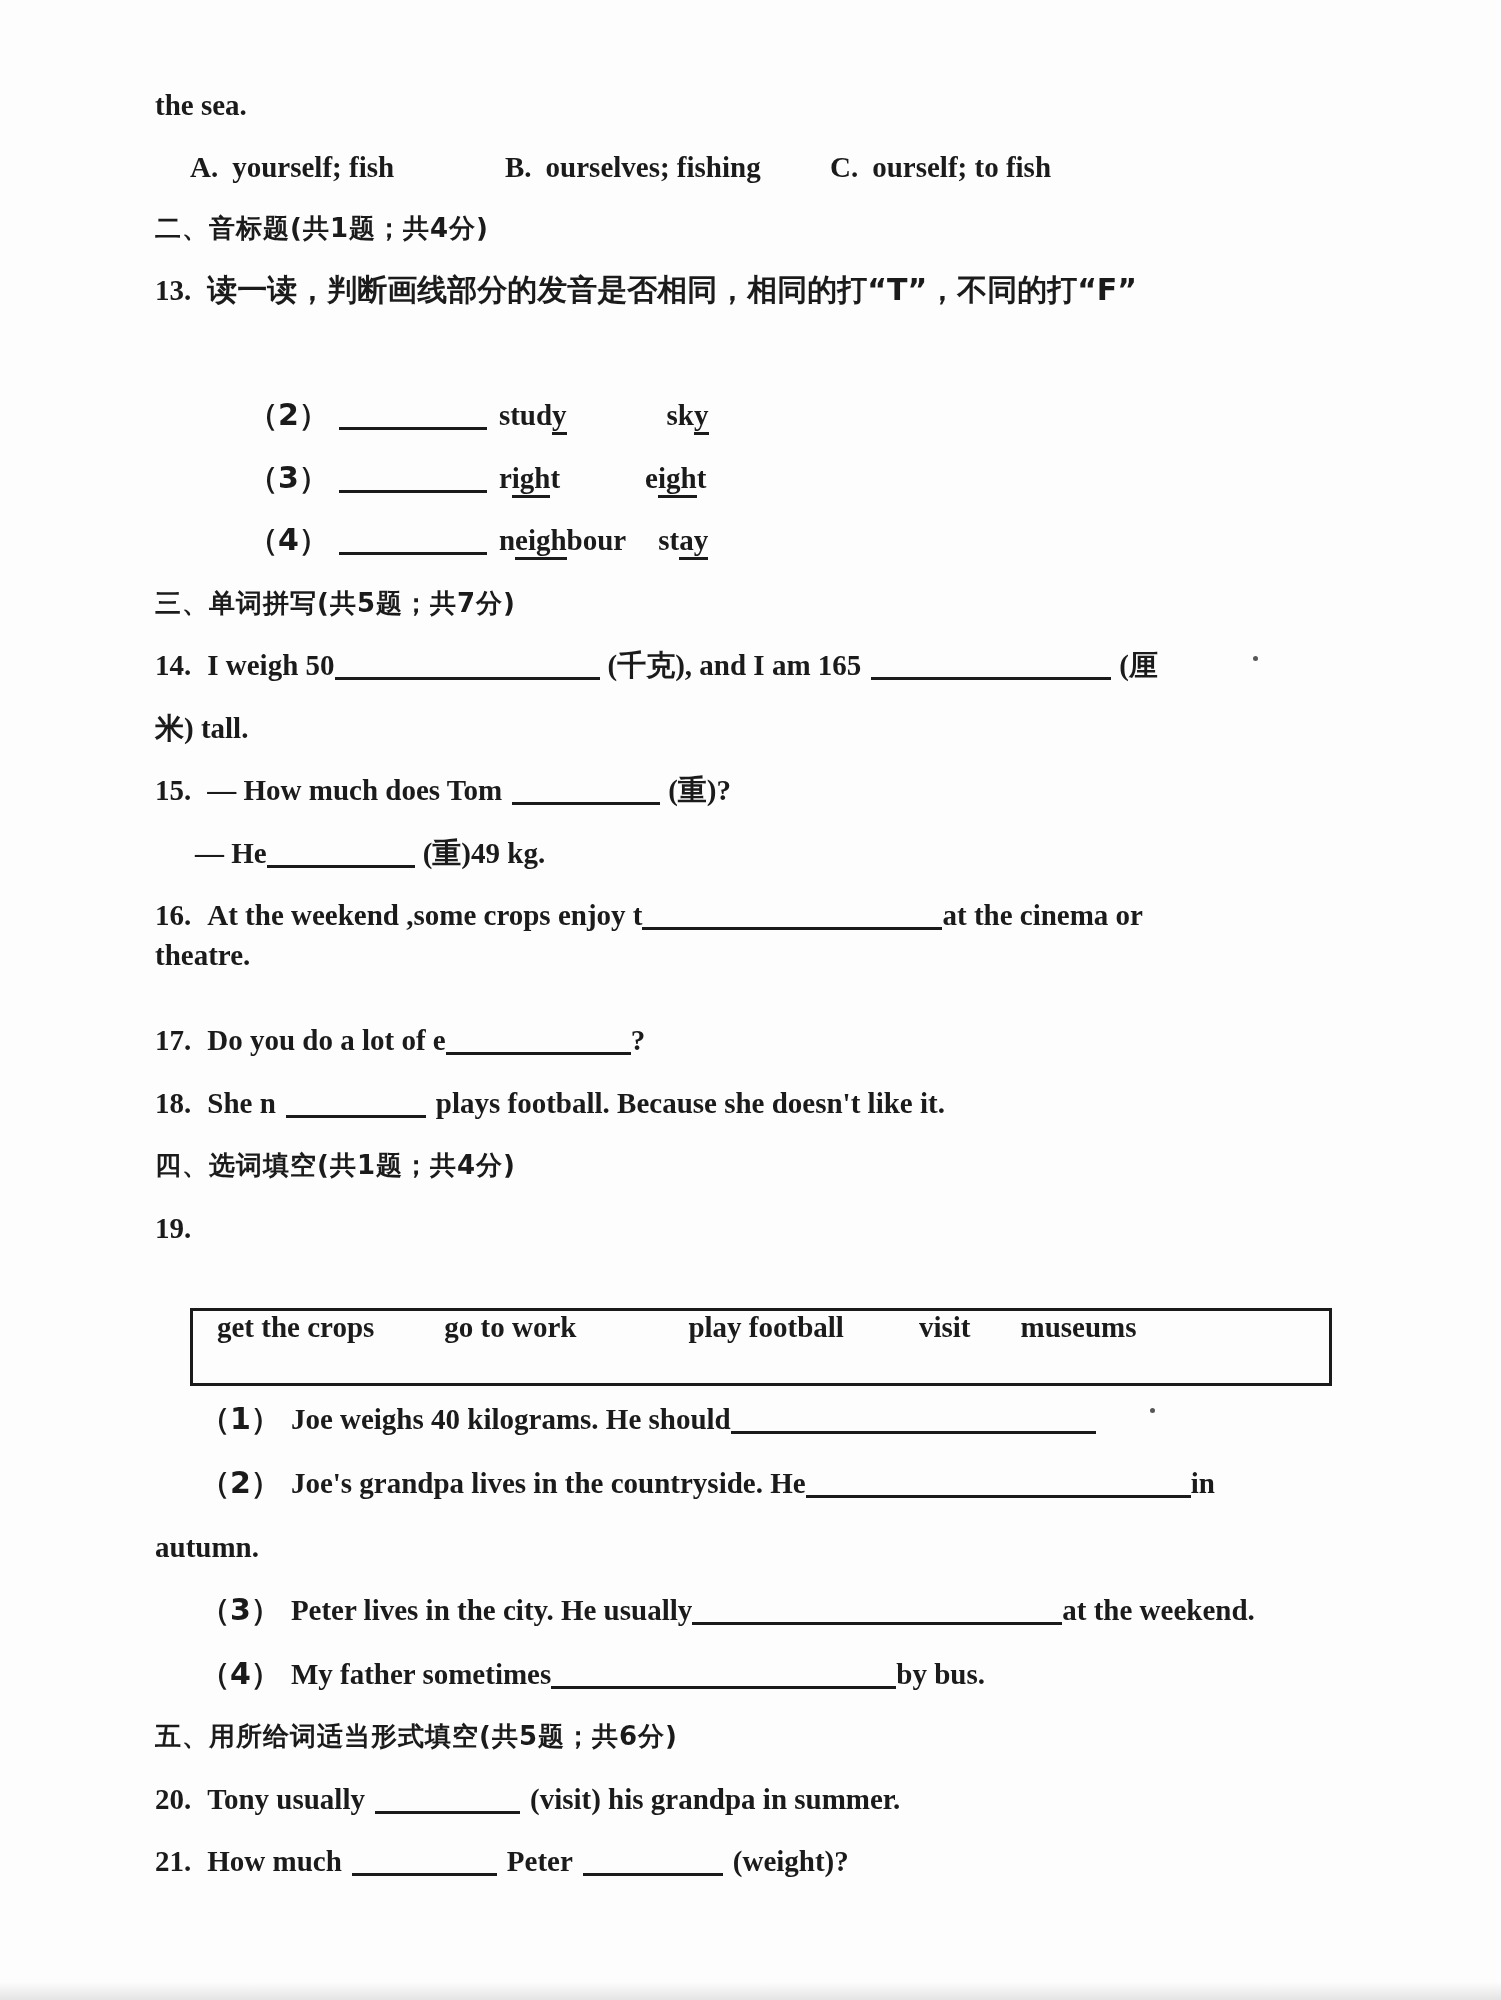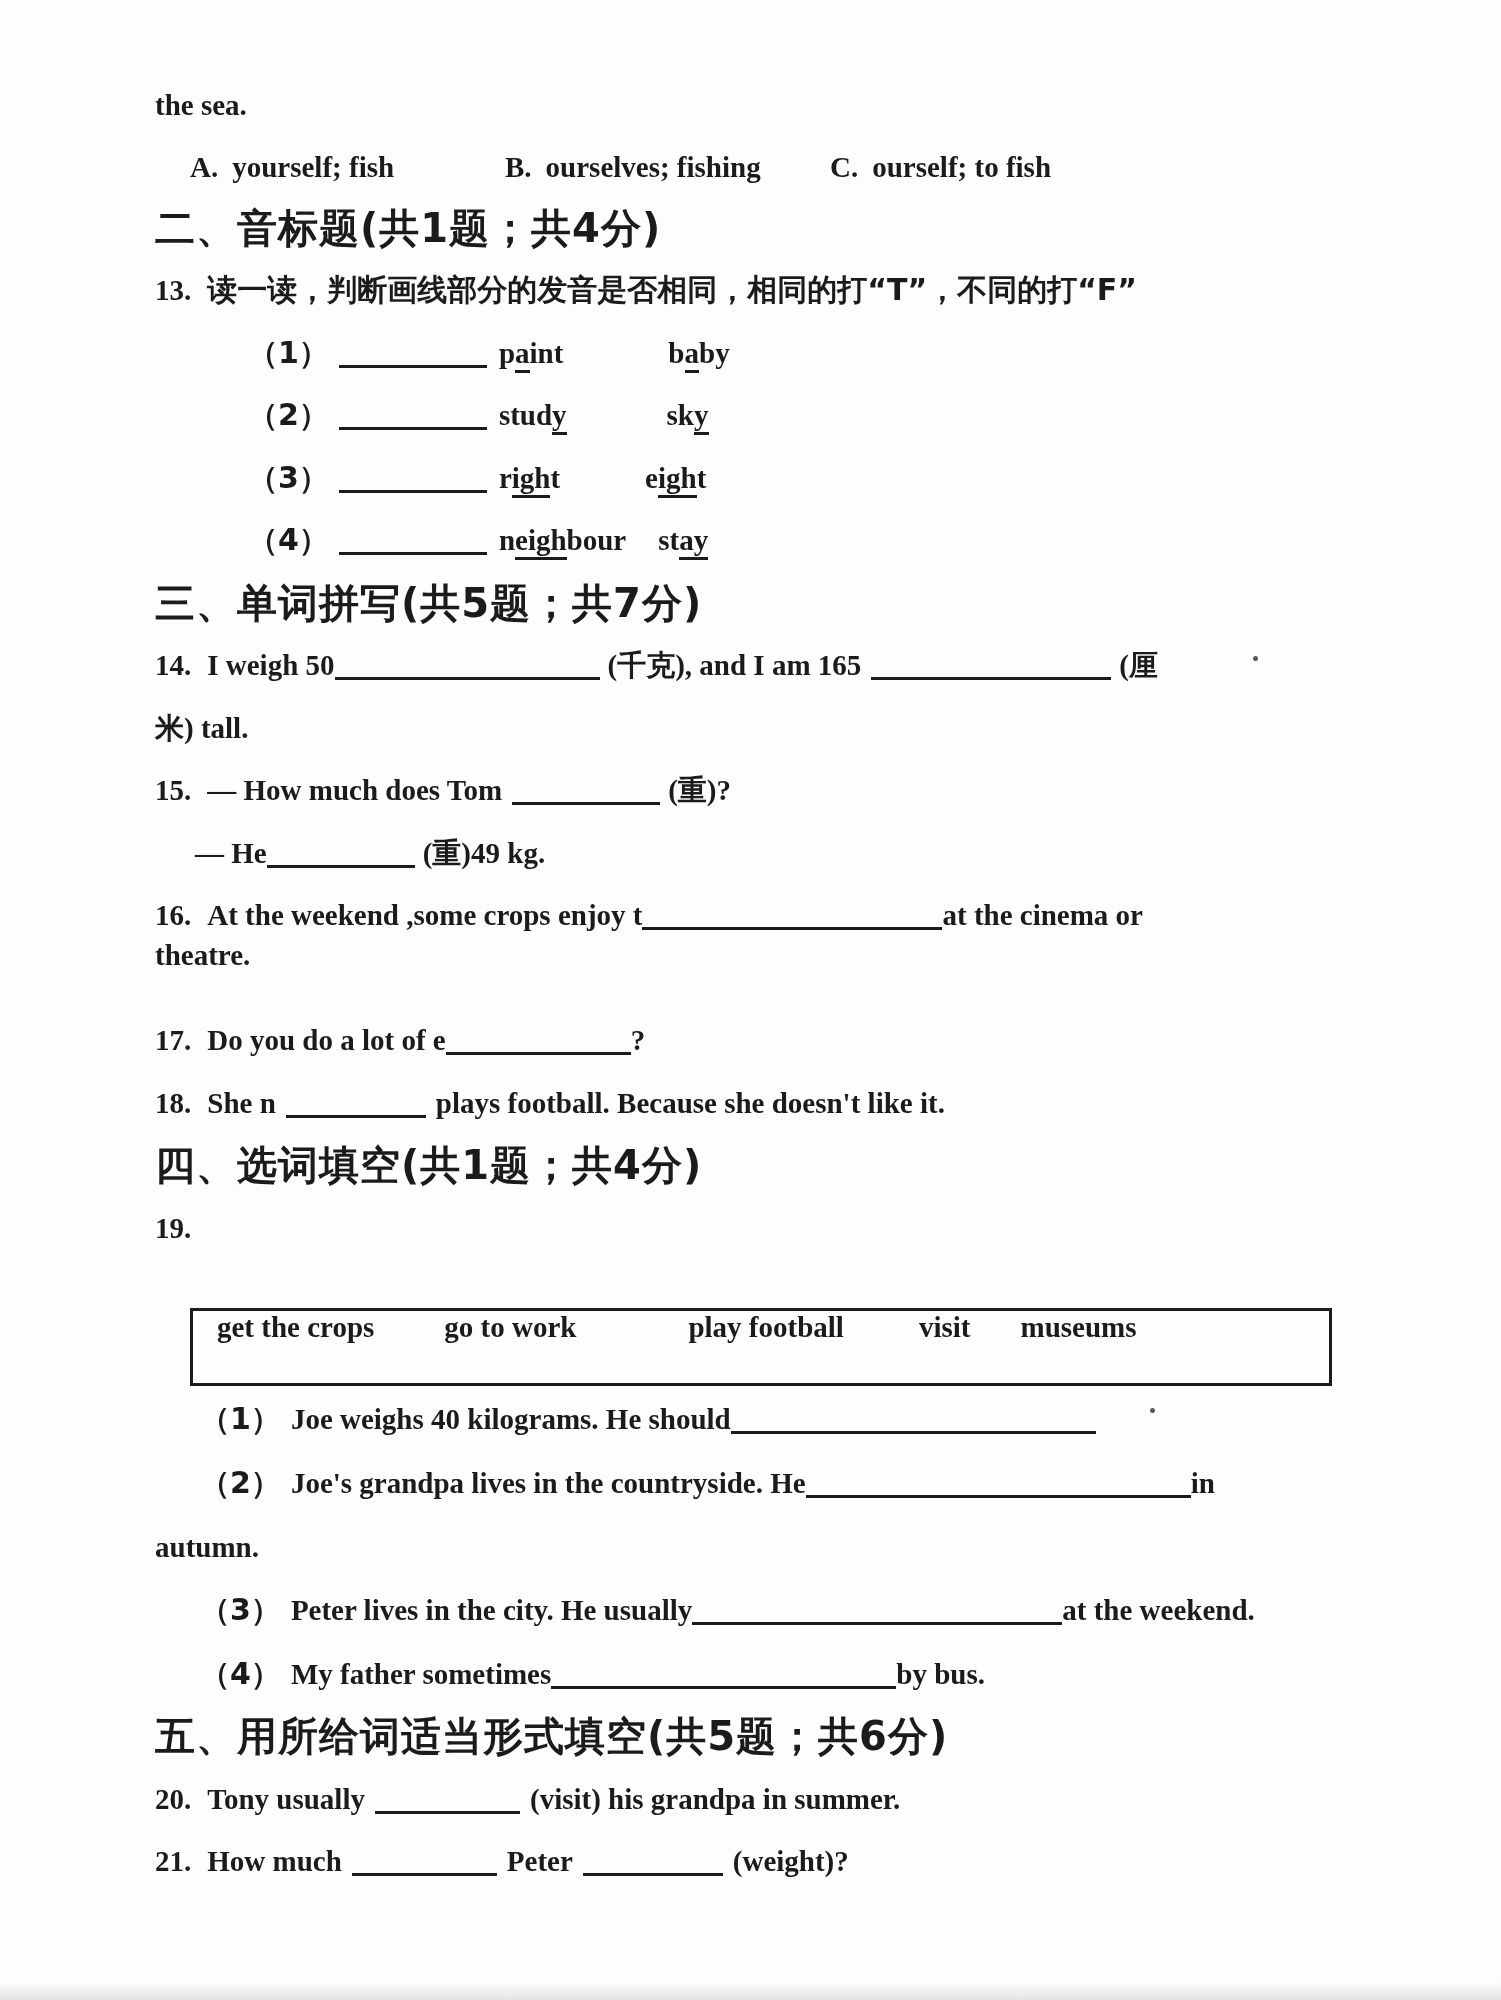--- a/index.html
+++ b/index.html
@@ -8,21 +8,21 @@
     background:#fdfdfd;overflow:hidden;color:#1b1b1b;
   }
   .line{
     position:absolute;white-space:nowrap;
     font-family:"Liberation Serif","DejaVu Serif",serif;
     font-size:29px;font-weight:bold;line-height:38px;
   }
   .cn{font-family:"DejaVu Sans","Liberation Sans",sans-serif;font-size:30px;}
   .heading{
     font-family:"DejaVu Sans","Liberation Sans",sans-serif;
-    font-size:40px;font-weight:bold;letter-spacing:1px;
+    font-size:26px;font-weight:bold;letter-spacing:1px;
   }
   .num{display:inline-block;margin-right:16px;}
   .lbl{display:inline-block;margin-right:10px;}
   .blank{
     display:inline-block;border-bottom:3px solid #1b1b1b;
     height:26px;vertical-align:-5px;
   }
   .ul{border-bottom:3px solid #1b1b1b;padding-bottom:1px;}
   .box{
     position:absolute;left:190px;top:1308px;width:1136px;height:72px;
@@ -52,23 +52,20 @@
   <div class="line" style="top:148px;left:830px">
     <span class="num" style="margin-right:14px">C.</span><span>ourself; to fish</span>
   </div>
 
   <div class="line heading" style="top:209px;left:155px">二、音标题(共1题；共4分)</div>
 
   <div class="line" style="top:271px;left:155px">
     <span class="num">13.</span><span class="cn">读一读，判断画线部分的发音是否相同，相同的打“T”，不同的打“F”</span>
   </div>
 
-  <div class="line" style="top:334px;left:248px">
-    <span class="lbl cn">（1）</span><span class="blank" style="width:148px;margin-right:12px"></span><span><span>p</span><span class="ul">a</span><span>int</span></span><span style="margin-left:105px"><span>b</span><span class="ul">a</span><span>by</span></span>
-  </div>
   <div class="line" style="top:396px;left:248px">
     <span class="lbl cn">（2）</span><span class="blank" style="width:148px;margin-right:12px"></span><span><span>stud</span><span class="ul">y</span><span></span></span><span style="margin-left:100px"><span>sk</span><span class="ul">y</span><span></span></span>
   </div>
   <div class="line" style="top:459px;left:248px">
     <span class="lbl cn">（3）</span><span class="blank" style="width:148px;margin-right:12px"></span><span><span>r</span><span class="ul">igh</span><span>t</span></span><span style="margin-left:85px"><span>e</span><span class="ul">igh</span><span>t</span></span>
   </div>
   <div class="line" style="top:521px;left:248px">
     <span class="lbl cn">（4）</span><span class="blank" style="width:148px;margin-right:12px"></span><span><span>n</span><span class="ul">eigh</span><span>bour</span></span><span style="margin-left:32px"><span>st</span><span class="ul">ay</span><span></span></span>
   </div>
 

